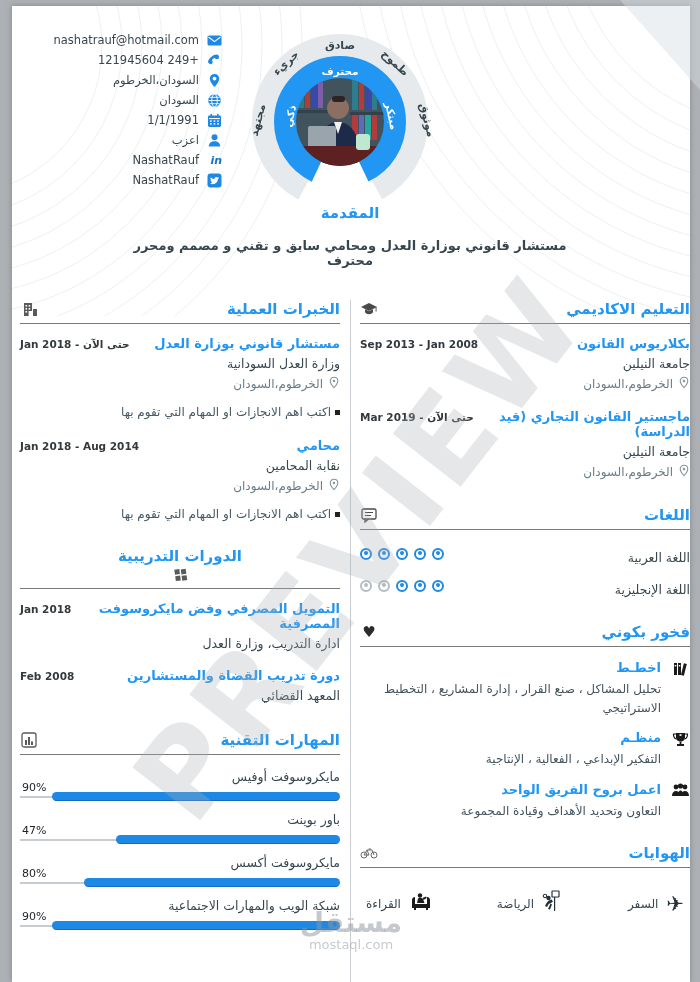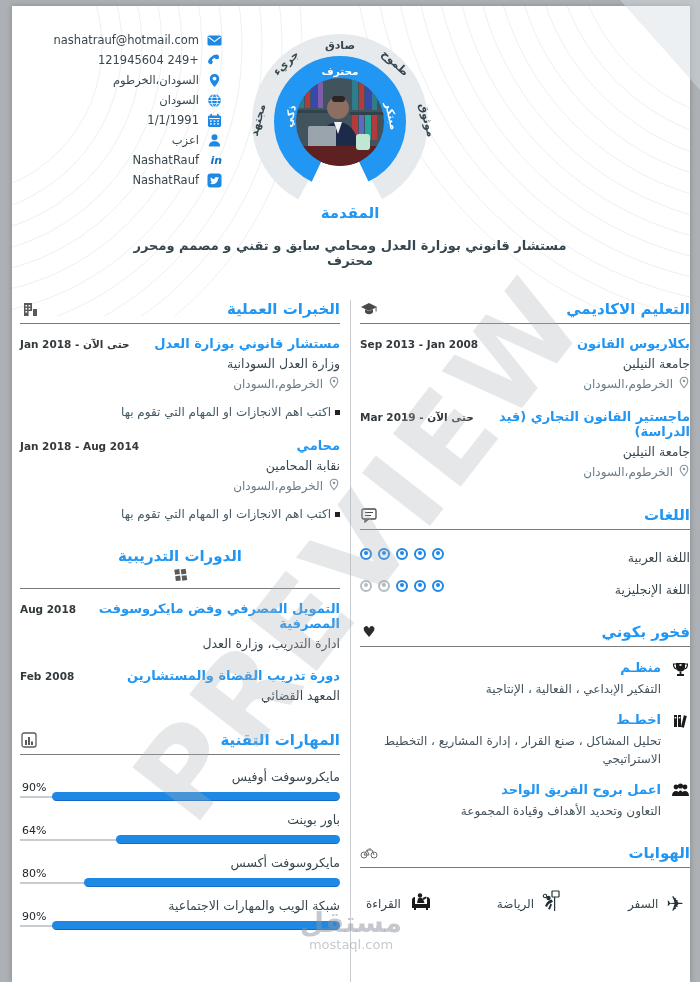--- a/index.html
+++ b/index.html
@@ -324,21 +324,21 @@
               <rect x="2" y="8.4" width="5" height="5"></rect>
               <rect x="8.4" y="9" width="5" height="5"></rect>
             </g>
           </svg>
       </span>
     </div>
 
     <div class="entry">
       <div class="e-head">
         <span class="e-title">التمويل المصرفي وفض مايكروسوفت المصرفية</span>
-        <span class="e-date" dir="ltr">Aug 2018</span>
+        <span class="e-date" dir="ltr">Jan 2018</span>
       </div>
       <div class="e-org">ادارة التدريب، وزارة العدل</div>
     </div>
     <div class="entry" style="margin-top:17px;">
       <div class="e-head">
         <span class="e-title">دورة تدريب القضاة والمستشارين</span>
         <span class="e-date" dir="ltr">Feb 2008</span>
       </div>
       <div class="e-org">المعهد القضائي</div>
     </div>
@@ -359,21 +359,21 @@
       <div class="skill-name">مايكروسوفت أوفيس</div>
       <div class="skill-bar">
           <span class="skill-pct">90%</span>
           <div class="skill-track"></div>
           <div class="skill-fill" style="width: 90%;"></div>
         </div>
     </div>
     <div class="skill">
       <div class="skill-name">باور بوينت</div>
       <div class="skill-bar">
-          <span class="skill-pct">64%</span>
+          <span class="skill-pct">47%</span>
           <div class="skill-track"></div>
           <div class="skill-fill" style="width: 70%;"></div>
         </div>
     </div>
     <div class="skill">
       <div class="skill-name">مايكروسوفت أكسس</div>
       <div class="skill-bar">
           <span class="skill-pct">80%</span>
           <div class="skill-track"></div>
           <div class="skill-fill" style="width: 80%;"></div>
@@ -471,49 +471,49 @@
           <span class="dot"></span>
           <span class="dot"></span>
         </span>
     </div>
 
     <div class="sec-h" style="margin-top:26px;">
       <span class="t">فخور بكوني</span>
       <span class="ic" style="font-size:15px;color:#2b2b2b;">♥</span>
     </div>
 
+    <div class="p-item">
+      <span class="p-ic">
+        <svg width="16" height="16" viewBox="0 0 16 16">
+            <rect x="2" y="2" width="3" height="12" fill="#1b1b1b"></rect>
+            <rect x="6" y="2" width="3" height="12" fill="#1b1b1b"></rect>
+            <rect x="10.5" y="2.5" width="3" height="12" transform="rotate(14 12 8)" fill="#1b1b1b"></rect>
+            <rect x="2.7" y="4" width="1.6" height="1.4" fill="#fff"></rect>
+            <rect x="6.7" y="4" width="1.6" height="1.4" fill="#fff"></rect>
+          </svg>
+      </span>
+      <div>
+        <div class="p-title">اخطـط</div>
+        <div class="p-desc">تحليل المشاكل ، صنع القرار ، إدارة المشاريع ، التخطيط الاستراتيجي</div>
+      </div>
+    </div>
     <div class="p-item">
       <span class="p-ic">
         <svg width="17" height="17" viewBox="0 0 17 17">
             <path d="M4 2 H13 V6.5 C13 9 11 10.5 8.5 10.5 C6 10.5 4 9 4 6.5 Z" fill="#1b1b1b"></path>
             <path d="M4 3 H1.5 C1.5 6 2.5 7.5 4.5 8" fill="none" stroke="#1b1b1b" stroke-width="1.2"></path>
             <path d="M13 3 H15.5 C15.5 6 14.5 7.5 12.5 8" fill="none" stroke="#1b1b1b" stroke-width="1.2"></path>
             <rect x="7.6" y="10.5" width="1.8" height="2.5" fill="#1b1b1b"></rect>
             <rect x="5" y="13" width="7" height="2" fill="#1b1b1b"></rect>
             <path d="M6.8 4 L8.5 3 L10.2 4 L8.5 5 Z" fill="#fff"></path>
           </svg>
       </span>
       <div>
         <div class="p-title">منظـم</div>
         <div class="p-desc">التفكير الإبداعي ، الفعالية ، الإنتاجية</div>
-      </div>
-    </div>
-    <div class="p-item">
-      <span class="p-ic">
-        <svg width="16" height="16" viewBox="0 0 16 16">
-            <rect x="2" y="2" width="3" height="12" fill="#1b1b1b"></rect>
-            <rect x="6" y="2" width="3" height="12" fill="#1b1b1b"></rect>
-            <rect x="10.5" y="2.5" width="3" height="12" transform="rotate(14 12 8)" fill="#1b1b1b"></rect>
-            <rect x="2.7" y="4" width="1.6" height="1.4" fill="#fff"></rect>
-            <rect x="6.7" y="4" width="1.6" height="1.4" fill="#fff"></rect>
-          </svg>
-      </span>
-      <div>
-        <div class="p-title">اخطـط</div>
-        <div class="p-desc">تحليل المشاكل ، صنع القرار ، إدارة المشاريع ، التخطيط الاستراتيجي</div>
       </div>
     </div>
     <div class="p-item">
       <span class="p-ic">
         <svg width="19" height="15" viewBox="0 0 19 15">
             <circle cx="5" cy="4" r="2.4" fill="#1b1b1b"></circle>
             <circle cx="14" cy="4" r="2.4" fill="#1b1b1b"></circle>
             <circle cx="9.5" cy="3" r="2.6" fill="#1b1b1b"></circle>
             <path d="M1 13 C1 9.8 2.8 8 5 8 C6 8 6.9 8.4 7.5 9 C8 8.1 8.7 7.5 9.5 7.5 C10.3 7.5 11 8.1 11.5 9 C12.1 8.4 13 8 14 8 C16.2 8 18 9.8 18 13 Z" fill="#1b1b1b"></path>
           </svg>

